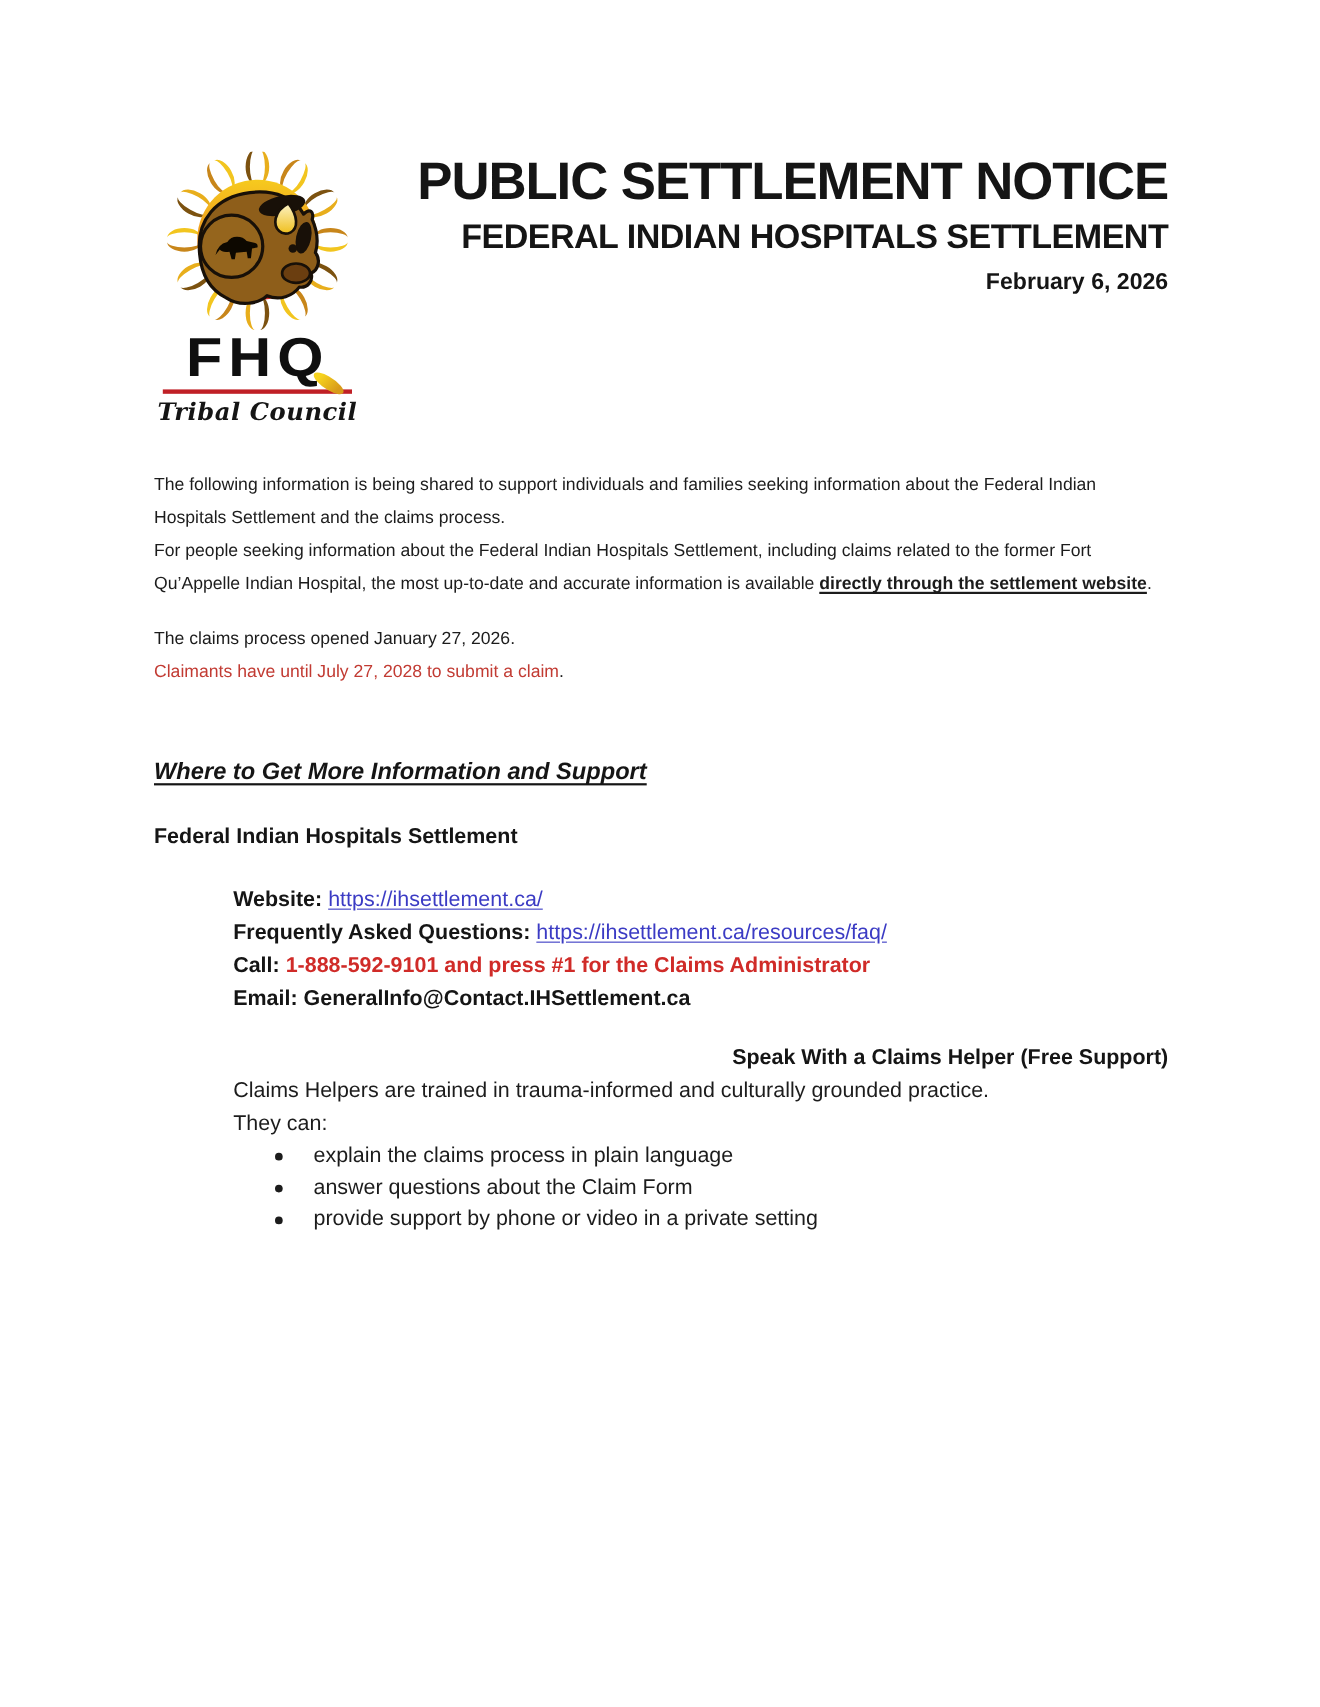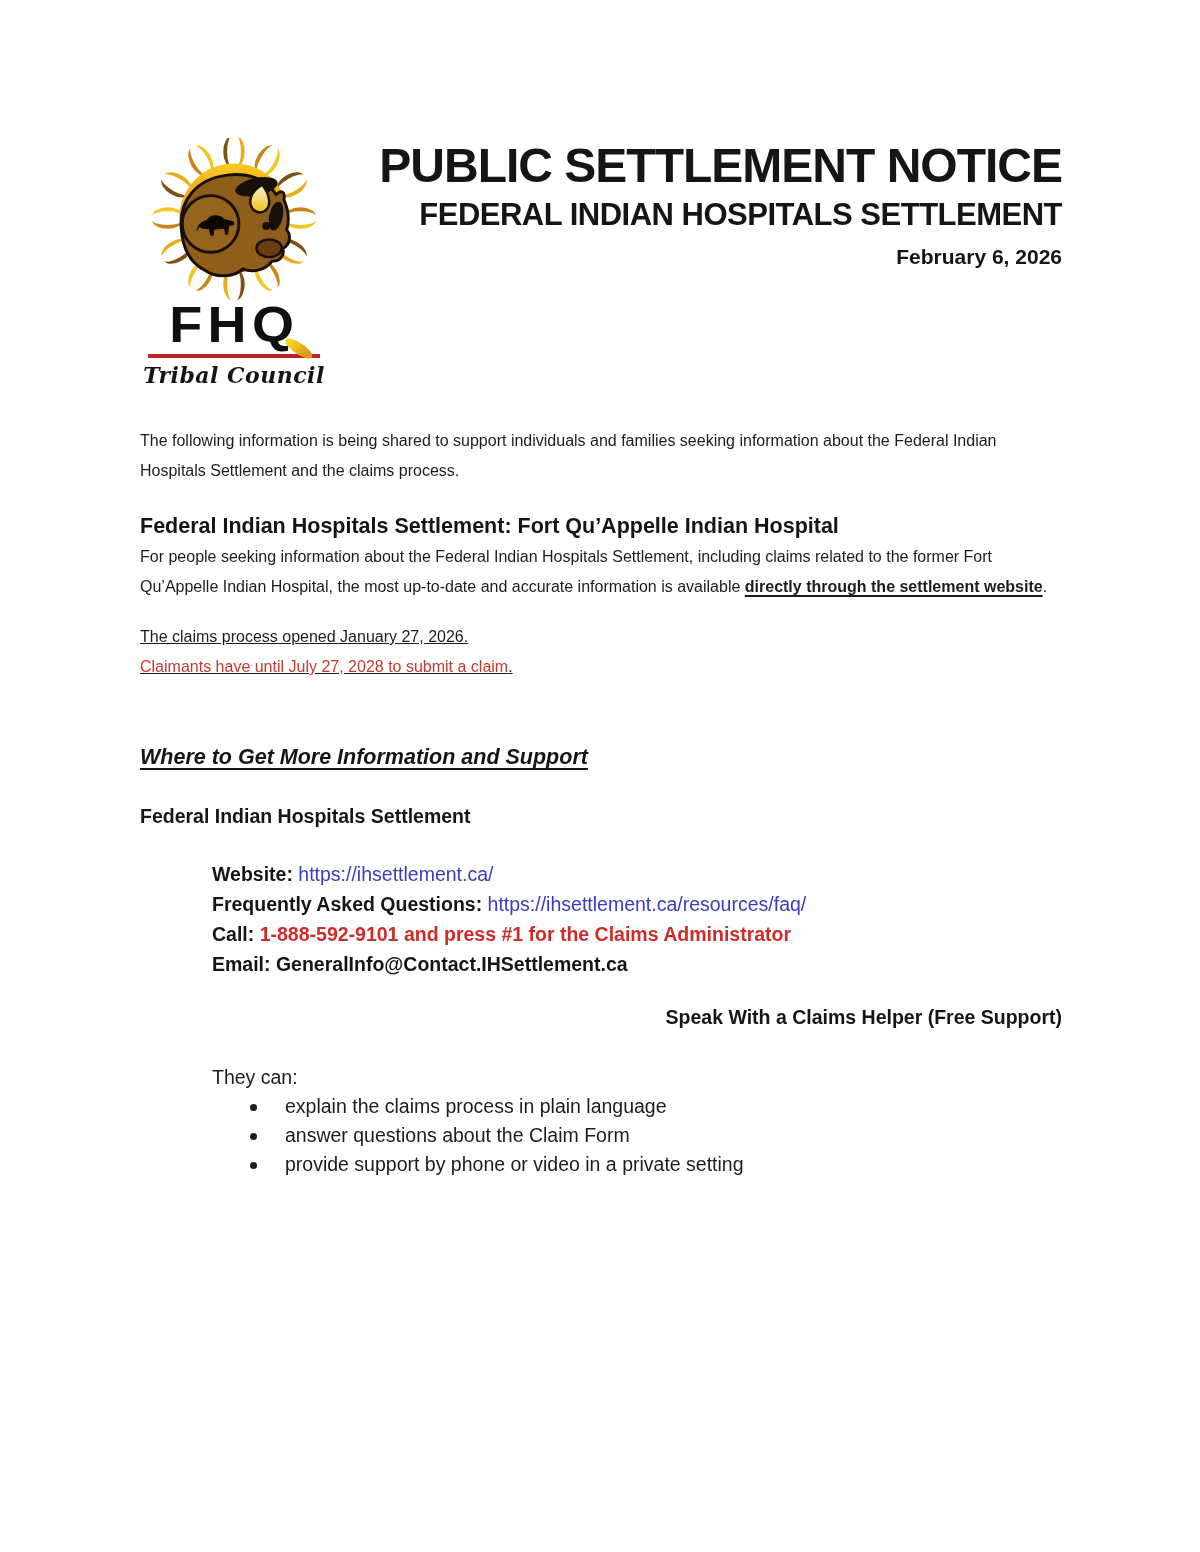--- a/index.html
+++ b/index.html
@@ -58,34 +58,34 @@
   .sec-heading {
     margin: 25px 0 1px; font-size: 21.5px; font-weight: 700; color: #151515;
     line-height: 30px;
   }
   .settlement-para { max-width: 932px; margin-top: 0; }
   .inline-link {
     color: #1c1c1c; font-weight: 700;
     text-decoration: underline; text-decoration-thickness: 2px; text-underline-offset: 3px;
     cursor: pointer;
   }
-  .claims-dates { margin-top: 20px; text-decoration: underline; }
+  .claims-dates { margin-top: 20px; }
   .red-soft { color: #c23b33; }
   .underlined-heading {
     margin-top: 60px;
     text-decoration: underline; text-decoration-thickness: 2px; text-underline-offset: 4px; font-style: italic;
   }
   .sub-heading {
     margin: 29px 0 0; font-size: 19.5px; font-weight: 700; line-height: 30px; color: #151515;
   }
 
   .contact-block { margin: 28px 0 0 72px; }
   .contact-line { font-size: 19.5px; line-height: 30px; }
   .contact-label { font-weight: 700; color: #151515; }
-  .hyperlink { color: #3b3bc4; text-underline-offset: 2px; cursor: pointer; font-weight: 400; }
+  .hyperlink { color: #3b3bc4; text-decoration: underline; text-underline-offset: 2px; cursor: pointer; font-weight: 400; }
   .red-bold { color: #d02b28; font-weight: 700; }
   .bold-black { font-weight: 700; color: #151515; }
 
   .helper-block { margin: 23px 0 0 72px; }
   .helper-heading { font-size: 19.5px; font-weight: 700; line-height: 30px; color: #151515; margin: 0; text-align: right; }
   .helper-body { font-size: 19.5px; line-height: 30px; }
   ul.helper-list { list-style: none; margin: 0; padding: 0; }
   ul.helper-list li {
     position: relative; padding-left: 73px; font-size: 19.5px; line-height: 29px;
   }
@@ -188,42 +188,41 @@
     </div>
     <div class="header-text">
       <h1 class="page-title">PUBLIC SETTLEMENT NOTICE</h1>
       <h2 class="page-subtitle">FEDERAL INDIAN HOSPITALS SETTLEMENT</h2>
       <div class="page-date">February 6, 2026</div>
     </div>
   </div>
 
   <p class="body-text intro">The following information is being shared to support individuals and families seeking information about the Federal Indian Hospitals Settlement and the claims process.</p>
 
-  <h3 class="sec-heading">Federal Indian Hospitals Settlement: Fort Qu’Appelle Indian Hospital</h3>
   <p class="body-text settlement-para"><span>For people seeking information about the Federal Indian Hospitals Settlement, including claims related to the former Fort Qu’Appelle Indian Hospital, the most up-to-date and accurate information is available </span><a class="inline-link">directly through the settlement website</a><span>.</span></p>
 
   <p class="body-text claims-dates">
     <span>The claims process opened January 27, 2026.</span><br>
     <span class="red-soft">Claimants have until July 27, 2028 to submit a claim</span><span>.</span>
   </p>
 
   <h3 class="sec-heading underlined-heading">Where to Get More Information and Support</h3>
   <h4 class="sub-heading">Federal Indian Hospitals Settlement</h4>
 
   <div class="contact-block">
     <p class="contact-line"><span class="contact-label">Website: </span><a class="hyperlink">https://ihsettlement.ca/</a></p>
     <p class="contact-line"><span class="contact-label">Frequently Asked Questions: </span><a class="hyperlink">https://ihsettlement.ca/resources/faq/</a></p>
     <p class="contact-line"><span class="contact-label">Call: </span><span class="red-bold">1-888-592-9101 and press #1 for the Claims Administrator</span></p>
     <p class="contact-line"><span class="contact-label">Email: </span><span class="bold-black">GeneralInfo@Contact.IHSettlement.ca</span></p>
   </div>
 
   <div class="helper-block">
     <h4 class="helper-heading">Speak With a Claims Helper (Free Support)</h4>
     <p class="helper-body">
-      <br>
+      <span>Claims Helpers are trained in trauma-informed and culturally grounded practice.</span><br>
       <span>They can:</span>
     </p>
     <ul class="helper-list">
       <li>explain the claims process in plain language</li>
       <li>answer questions about the Claim Form</li>
       <li>provide support by phone or video in a private setting</li>
     </ul>
   </div>
 
 </div>

